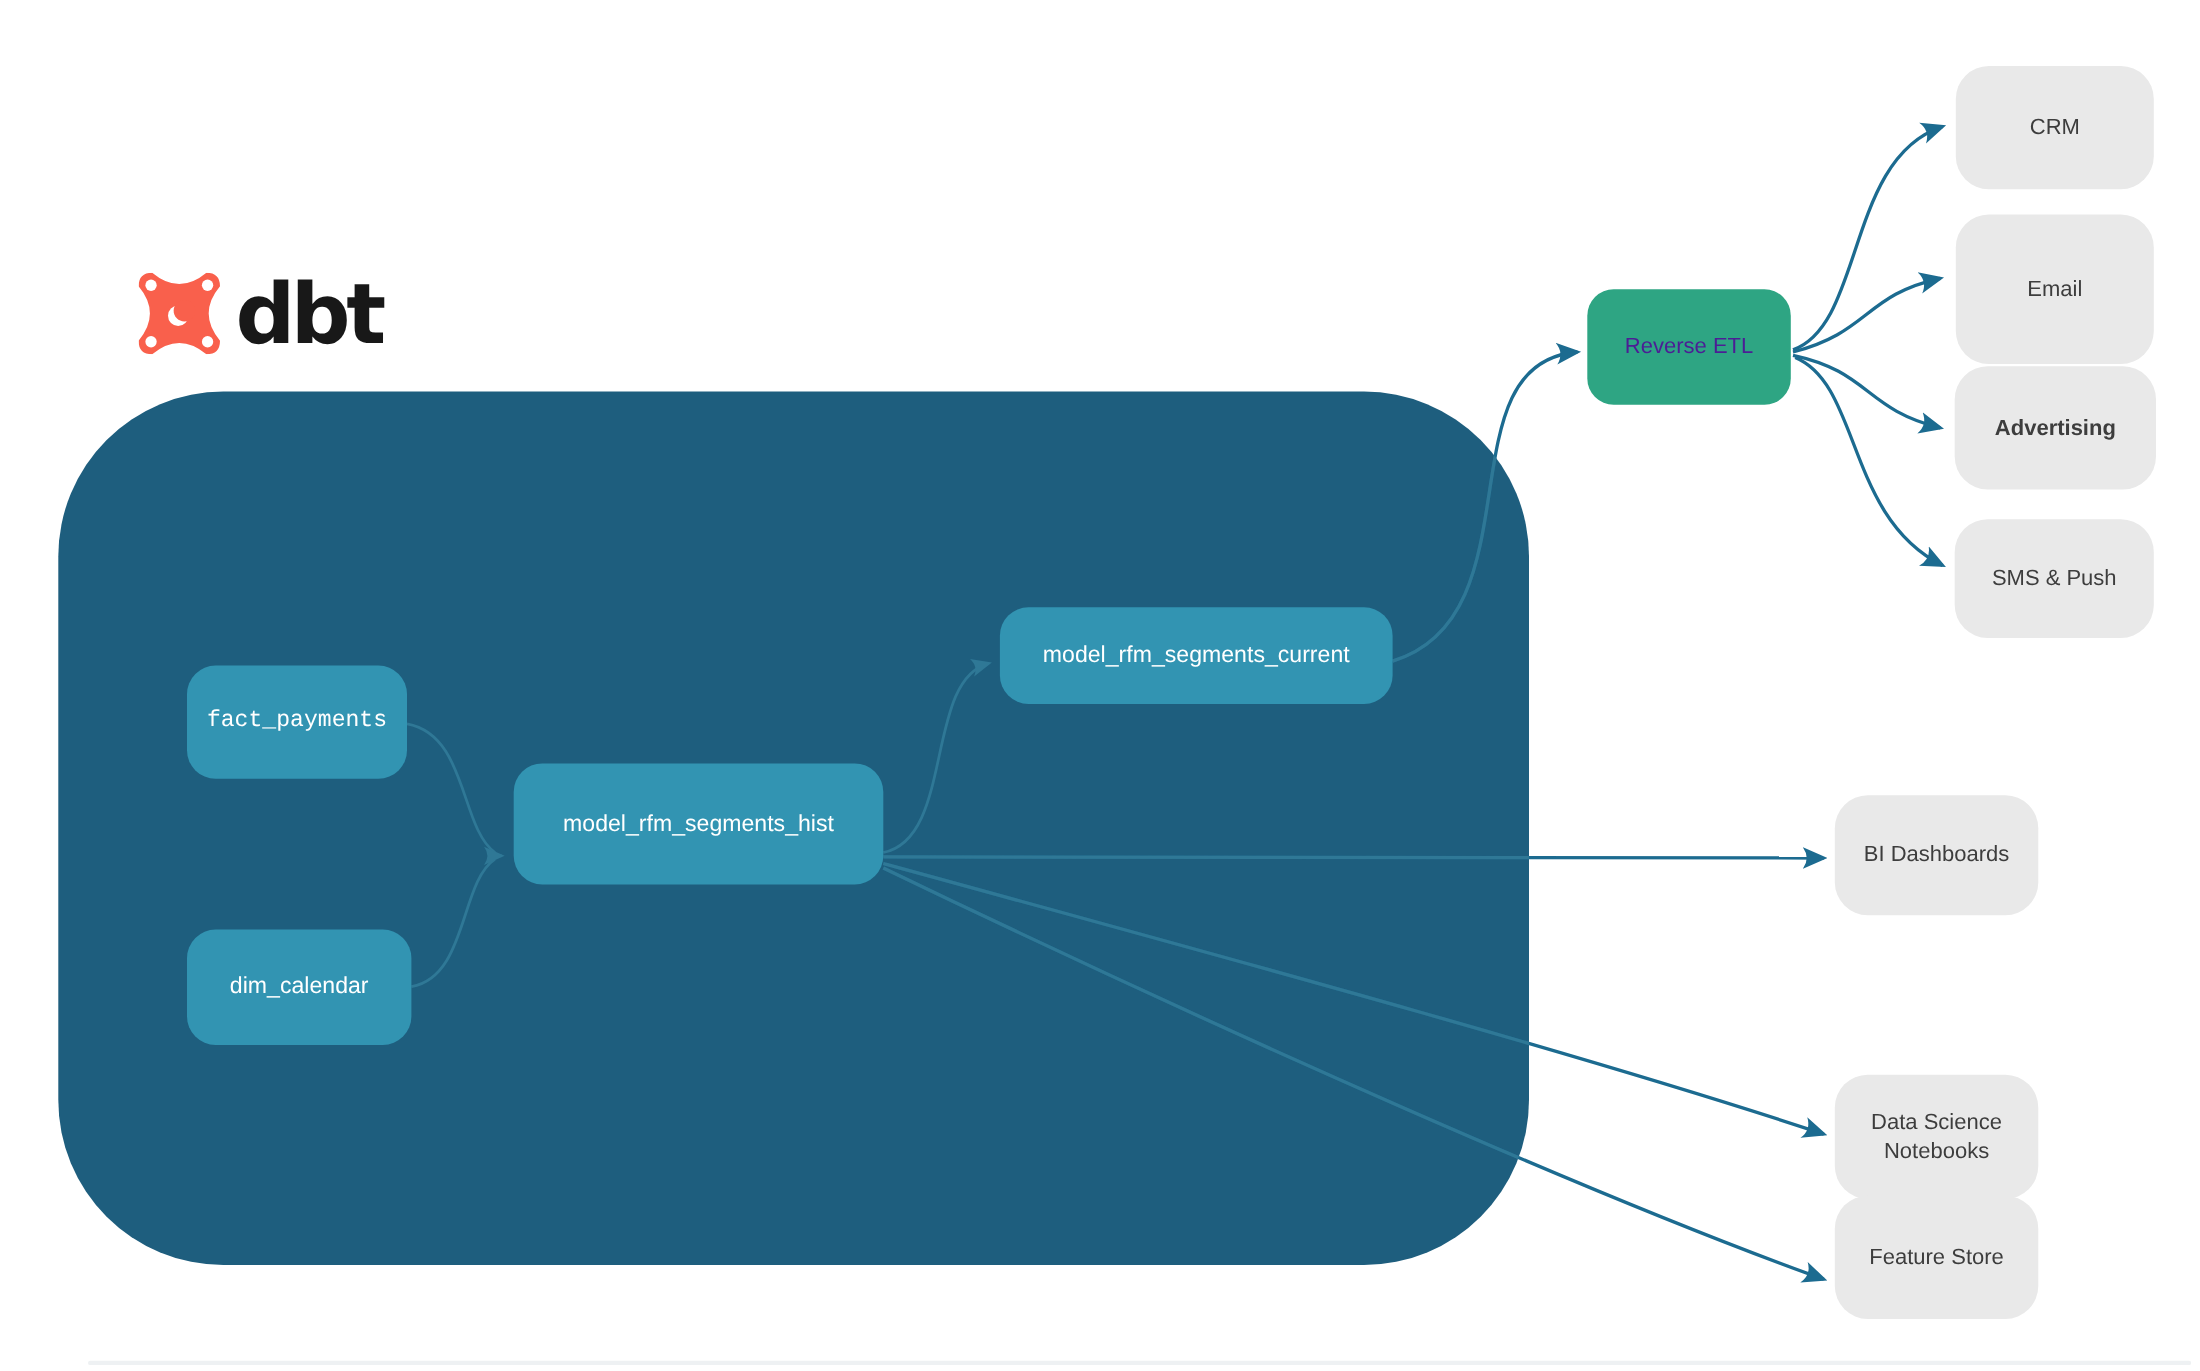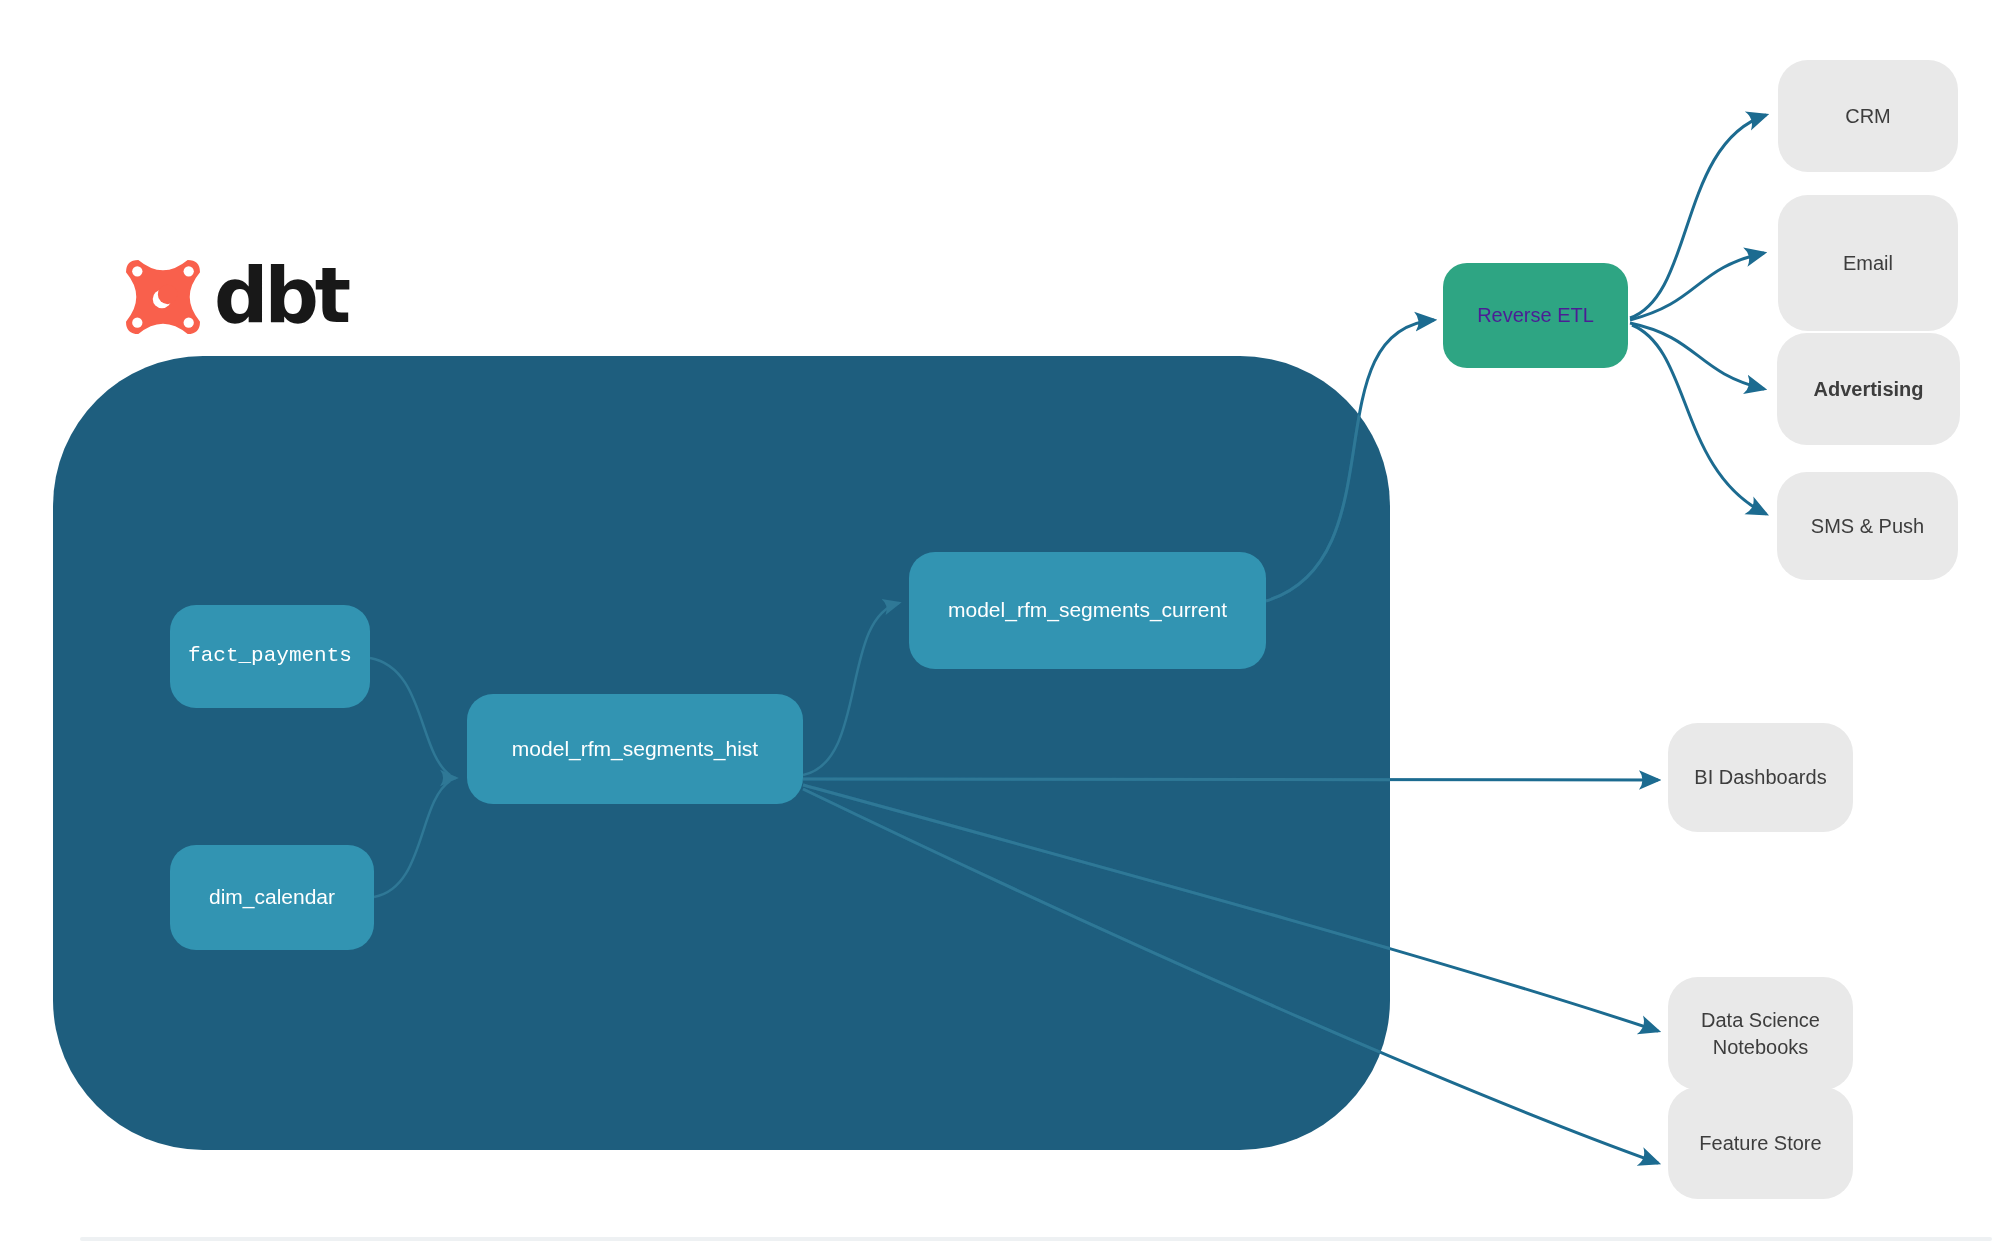--- a/index.html
+++ b/index.html
@@ -5,22 +5,22 @@
   html,body{margin:0;padding:0;background:#ffffff;}
   .canvas{
     position:relative;
     width:2000px;height:1246px;
     background:#ffffff;
     font-family:"Liberation Sans", sans-serif;
     overflow:hidden;
   }
   
   .logo{
-    position:absolute;left:126px;top:258px;
-    display:flex;align-items:center;gap:14px;
+    position:absolute;left:126px;top:248px;
+    display:flex;align-items:flex-start;gap:14px;
   }
   .logo-text{
     font-family:"DejaVu Sans", sans-serif;
     font-weight:bold;
     font-size:76px;
     letter-spacing:-4px;
     color:#181818;
     line-height:1;
     padding-bottom:6px;
   }
@@ -129,21 +129,21 @@
   </div>
 
   <div class="node model-node" style="left:170px;top:845px;width:204px;height:105px;">
     <span>dim_calendar</span>
   </div>
 
   <div class="node model-node" style="left:467px;top:694px;width:336px;height:110px;">
     <span>model_rfm_segments_hist</span>
   </div>
 
-  <div class="node model-node" style="left:909px;top:552px;width:357px;height:117px;">
+  <div class="node model-node" style="left:909px;top:552px;width:357px;height:88px;">
     <span>model_rfm_segments_current</span>
   </div>
 
   <div class="node etl-node" style="left:1443px;top:263px;width:185px;height:105px;">
     <span>Reverse ETL</span>
   </div>
 
   <div class="node dest-node" style="left:1778px;top:60px;width:180px;height:112px;">
     <span>CRM</span>
   </div>

